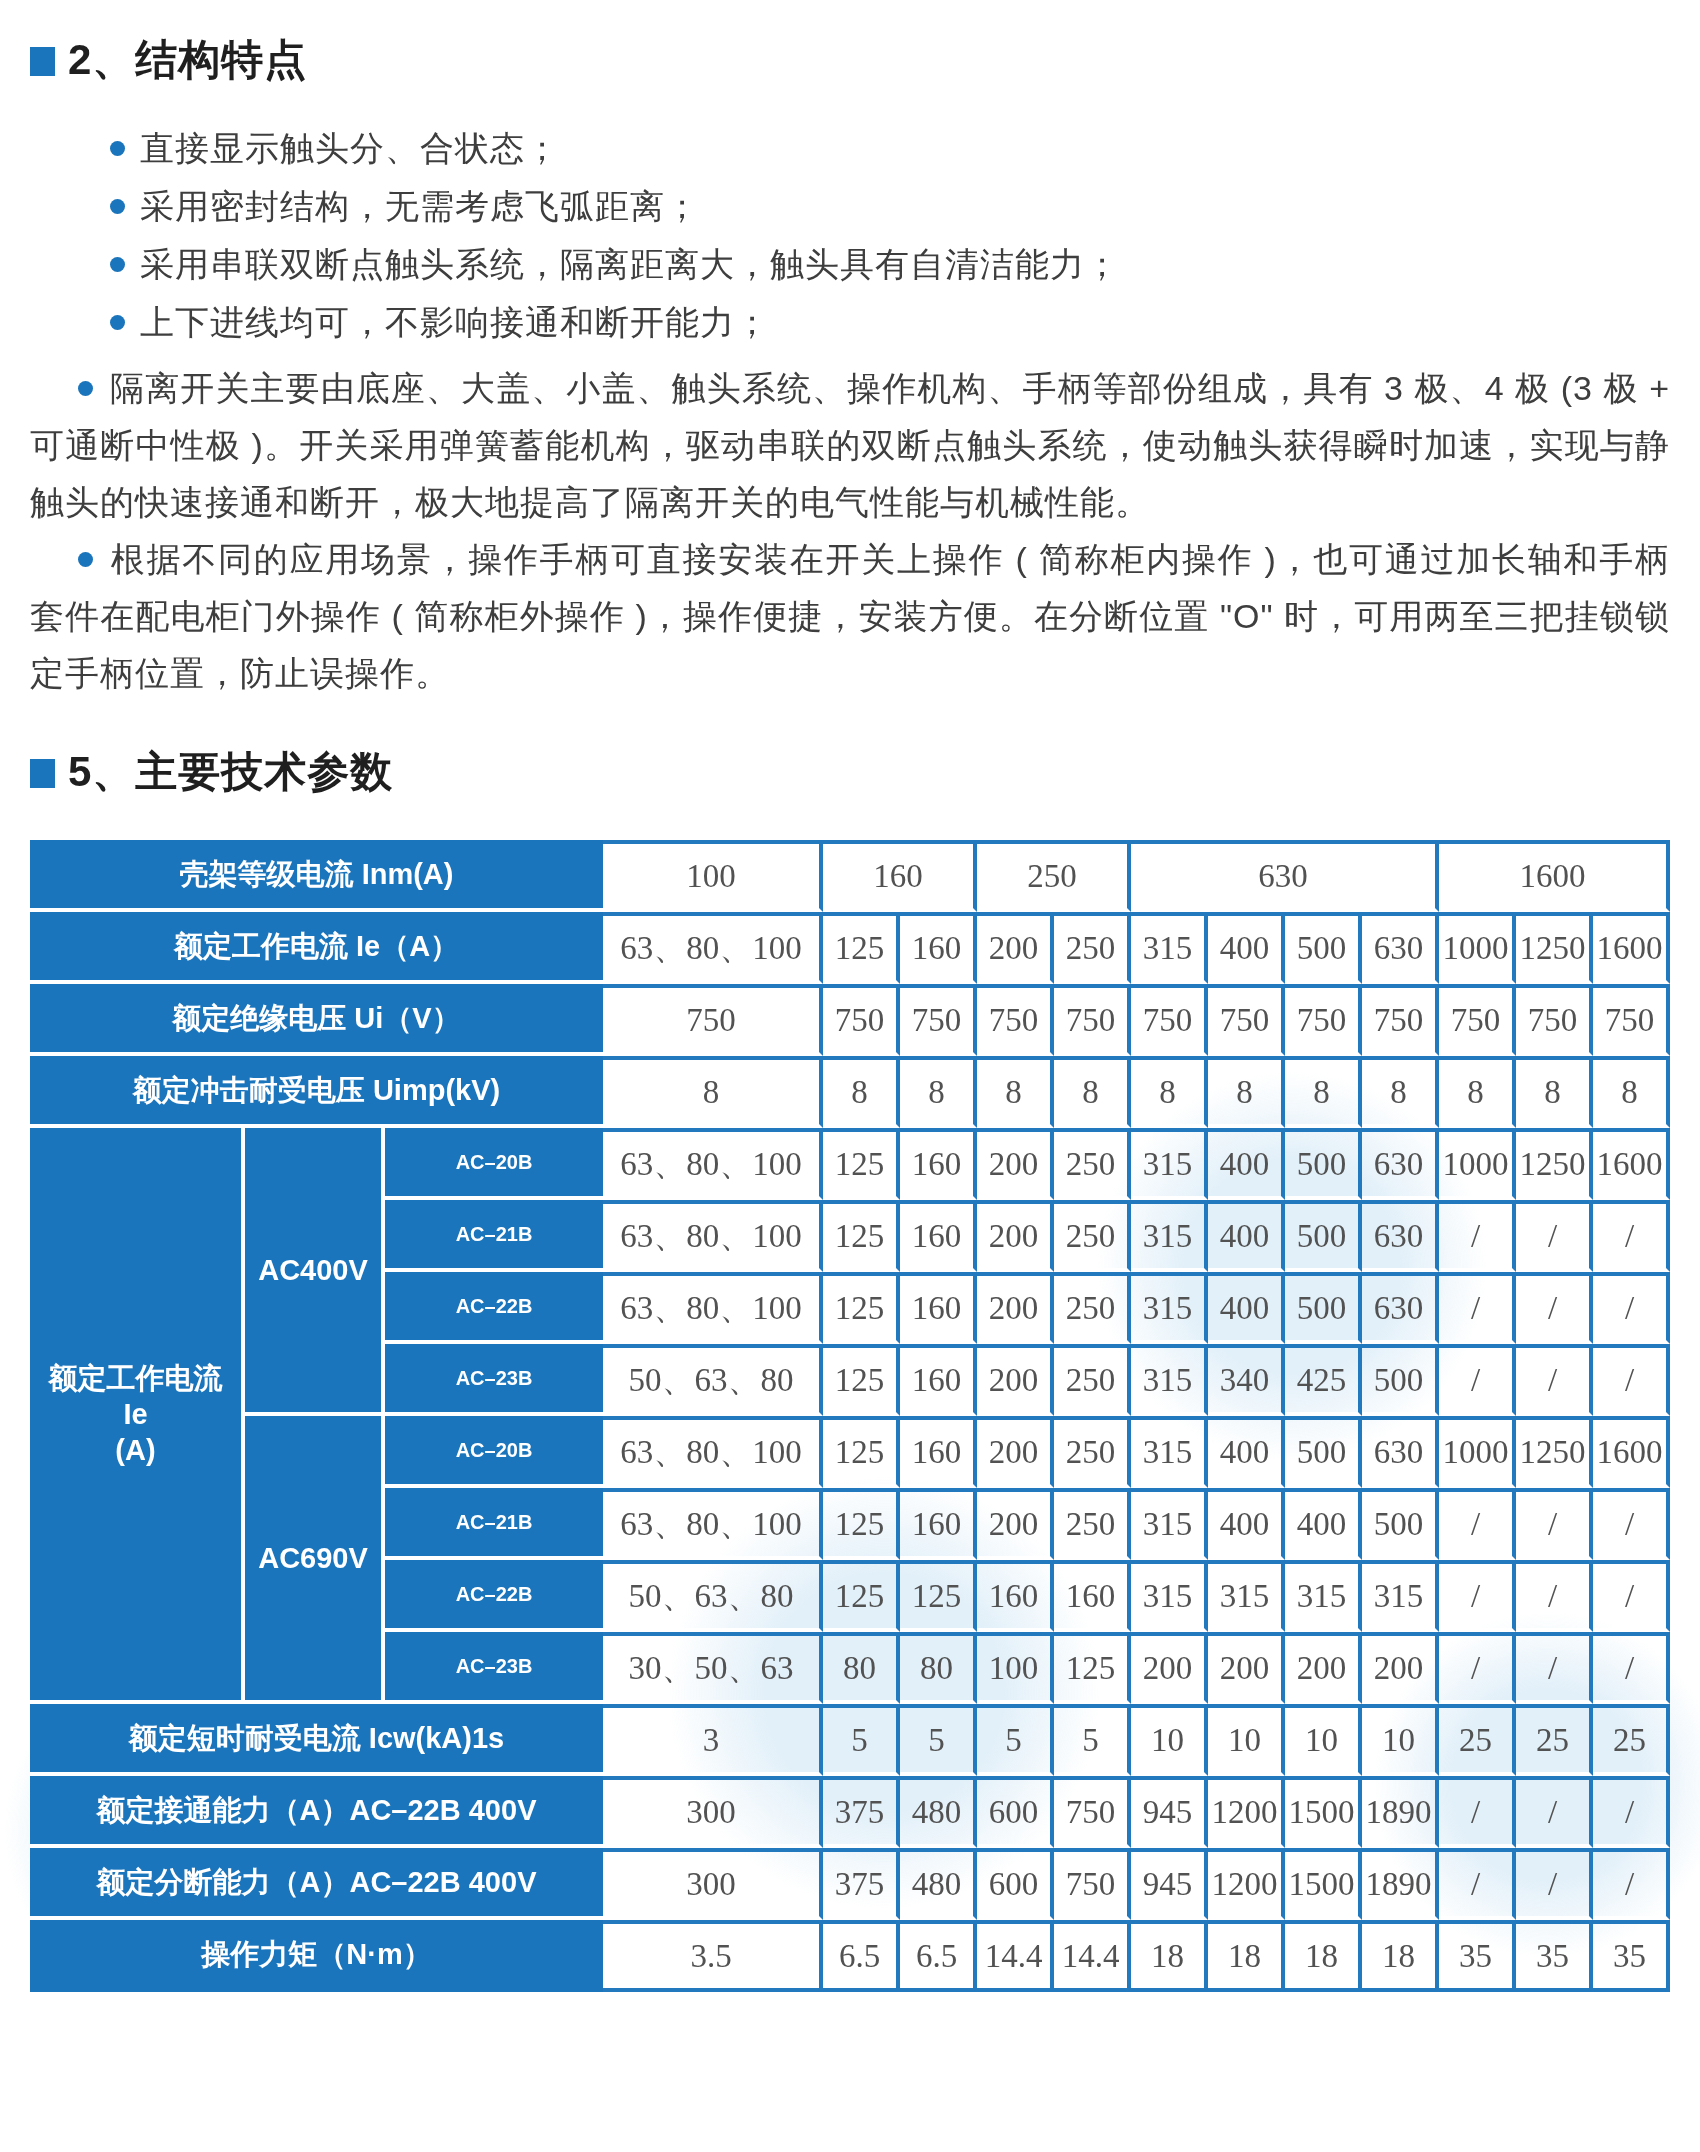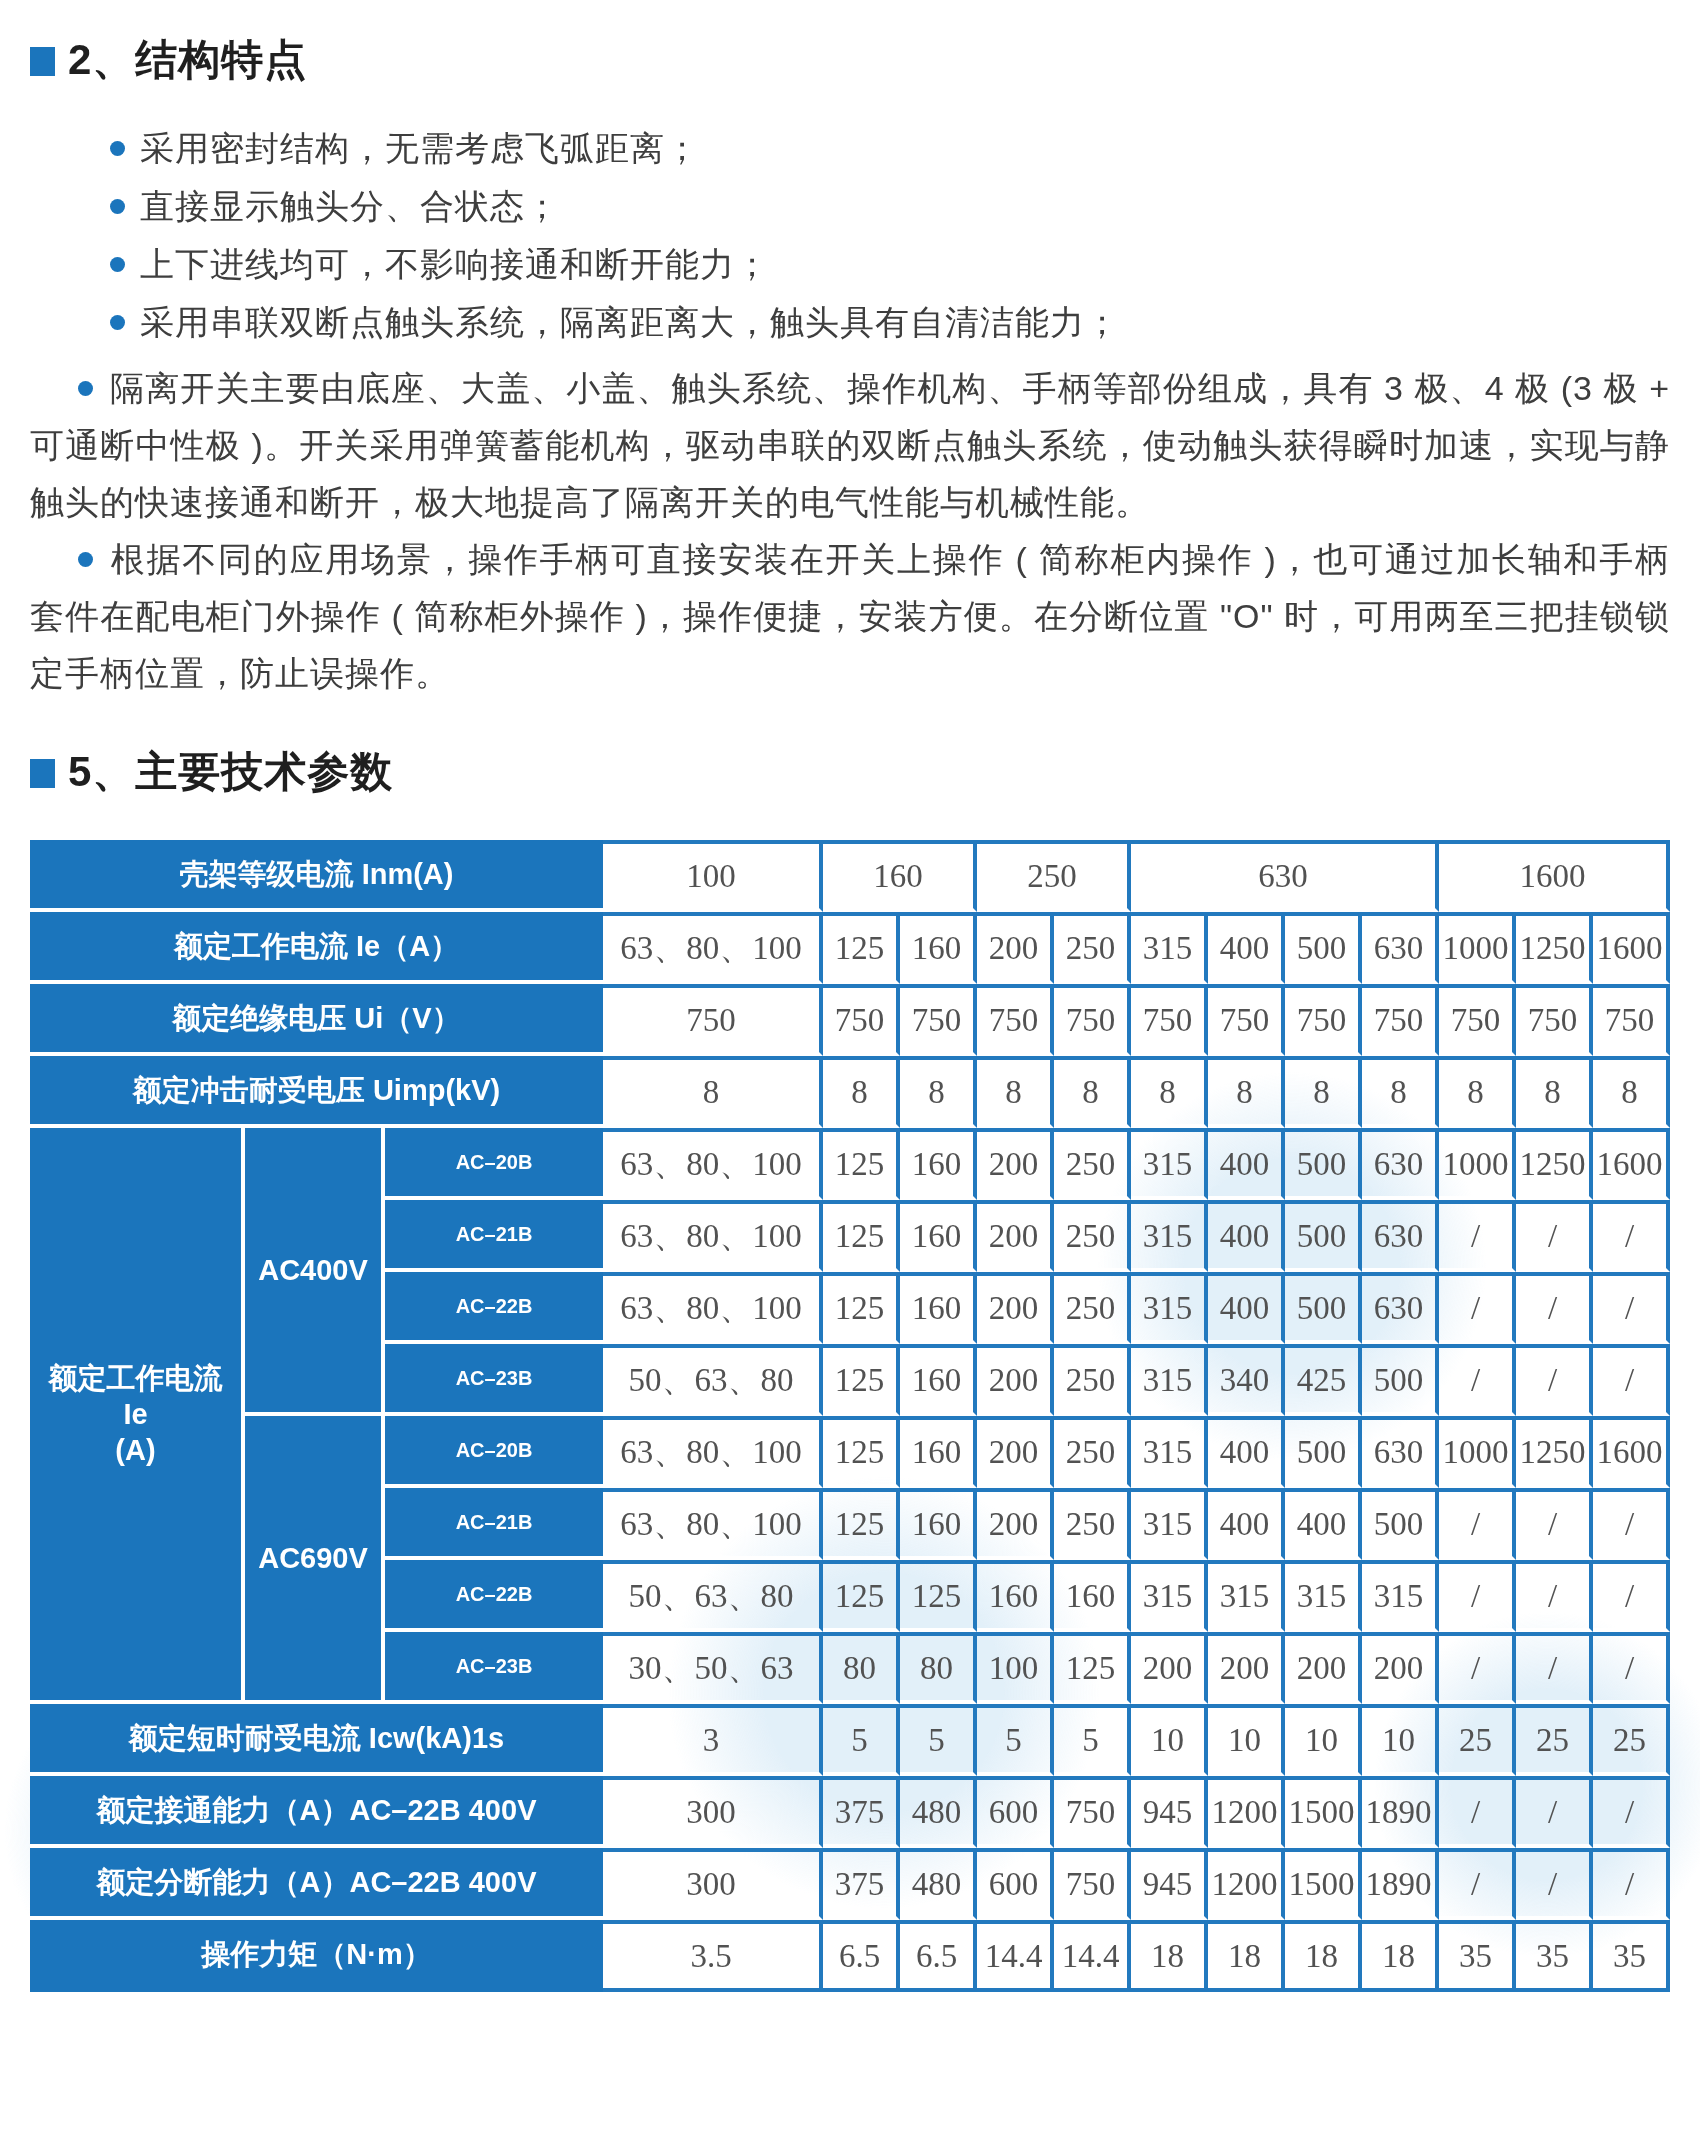--- a/index.html
+++ b/index.html
@@ -120,24 +120,24 @@
   table.params tr.last-row td { border-bottom: 4px solid var(--border-blue); }
   table.params tr.last-row th { border-bottom: 4px solid var(--blue); }
 </style>
 </head>
 <body>
 
 <div class="page">
 
   <h2 class="sec-heading"><span class="sq"></span><span>2、结构特点</span></h2>
 
+  <div class="bullet-item"><span class="dot"></span><span>直接显示触头分、合状态；</span></div>
   <div class="bullet-item"><span class="dot"></span><span>采用密封结构，无需考虑飞弧距离；</span></div>
-  <div class="bullet-item"><span class="dot"></span><span>直接显示触头分、合状态；</span></div>
+  <div class="bullet-item"><span class="dot"></span><span>采用串联双断点触头系统，隔离距离大，触头具有自清洁能力；</span></div>
   <div class="bullet-item"><span class="dot"></span><span>上下进线均可，不影响接通和断开能力；</span></div>
-  <div class="bullet-item"><span class="dot"></span><span>采用串联双断点触头系统，隔离距离大，触头具有自清洁能力；</span></div>
 
   <p class="bullet-para"><span class="dot"></span><span>隔离开关主要由底座、大盖、小盖、触头系统、操作机构、手柄等部份组成，具有 3 极、4 极 (3 极 + 可通断中性极 )。开关采用弹簧蓄能机构，驱动串联的双断点触头系统，使动触头获得瞬时加速，实现与静触头的快速接通和断开，极大地提高了隔离开关的电气性能与机械性能。</span></p>
   <p class="bullet-para"><span class="dot"></span><span>根据不同的应用场景，操作手柄可直接安装在开关上操作 ( 简称柜内操作 )，也可通过加长轴和手柄套件在配电柜门外操作 ( 简称柜外操作 )，操作便捷，安装方便。在分断位置 "O" 时，可用两至三把挂锁锁定手柄位置，防止误操作。</span></p>
 
   <h2 class="sec-heading second"><span class="sq"></span><span>5、主要技术参数</span></h2>
 
   <div class="table-wrap">
     <div class="watermark"></div>
     <table class="params">
       <colgroup>

